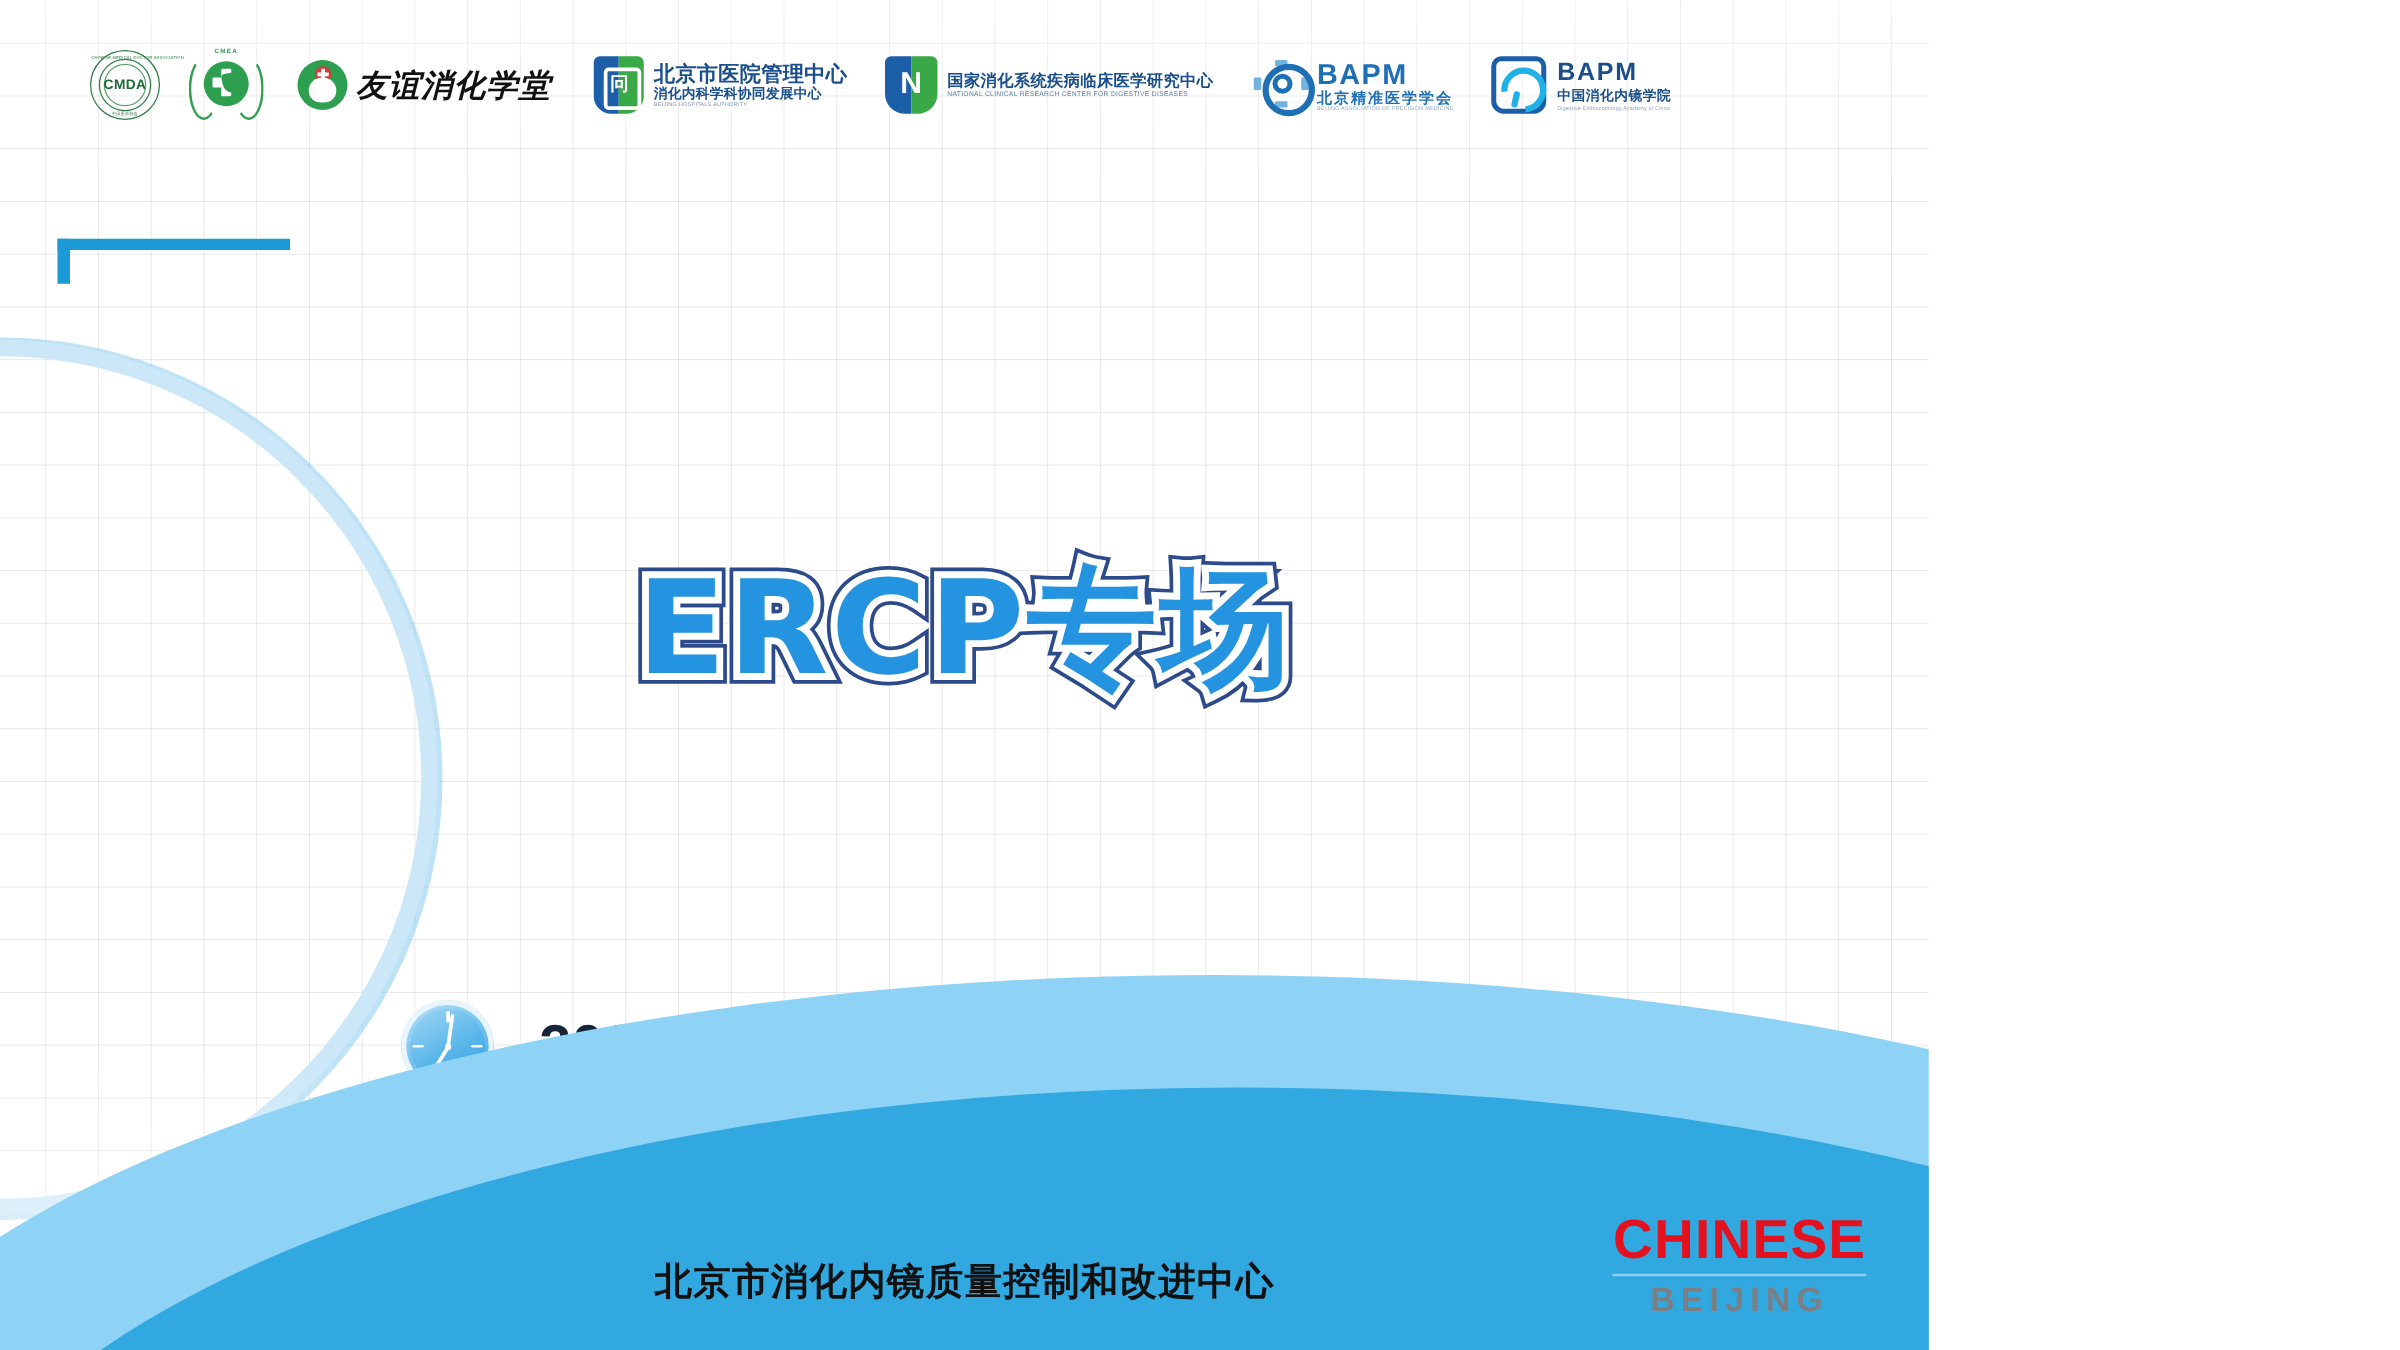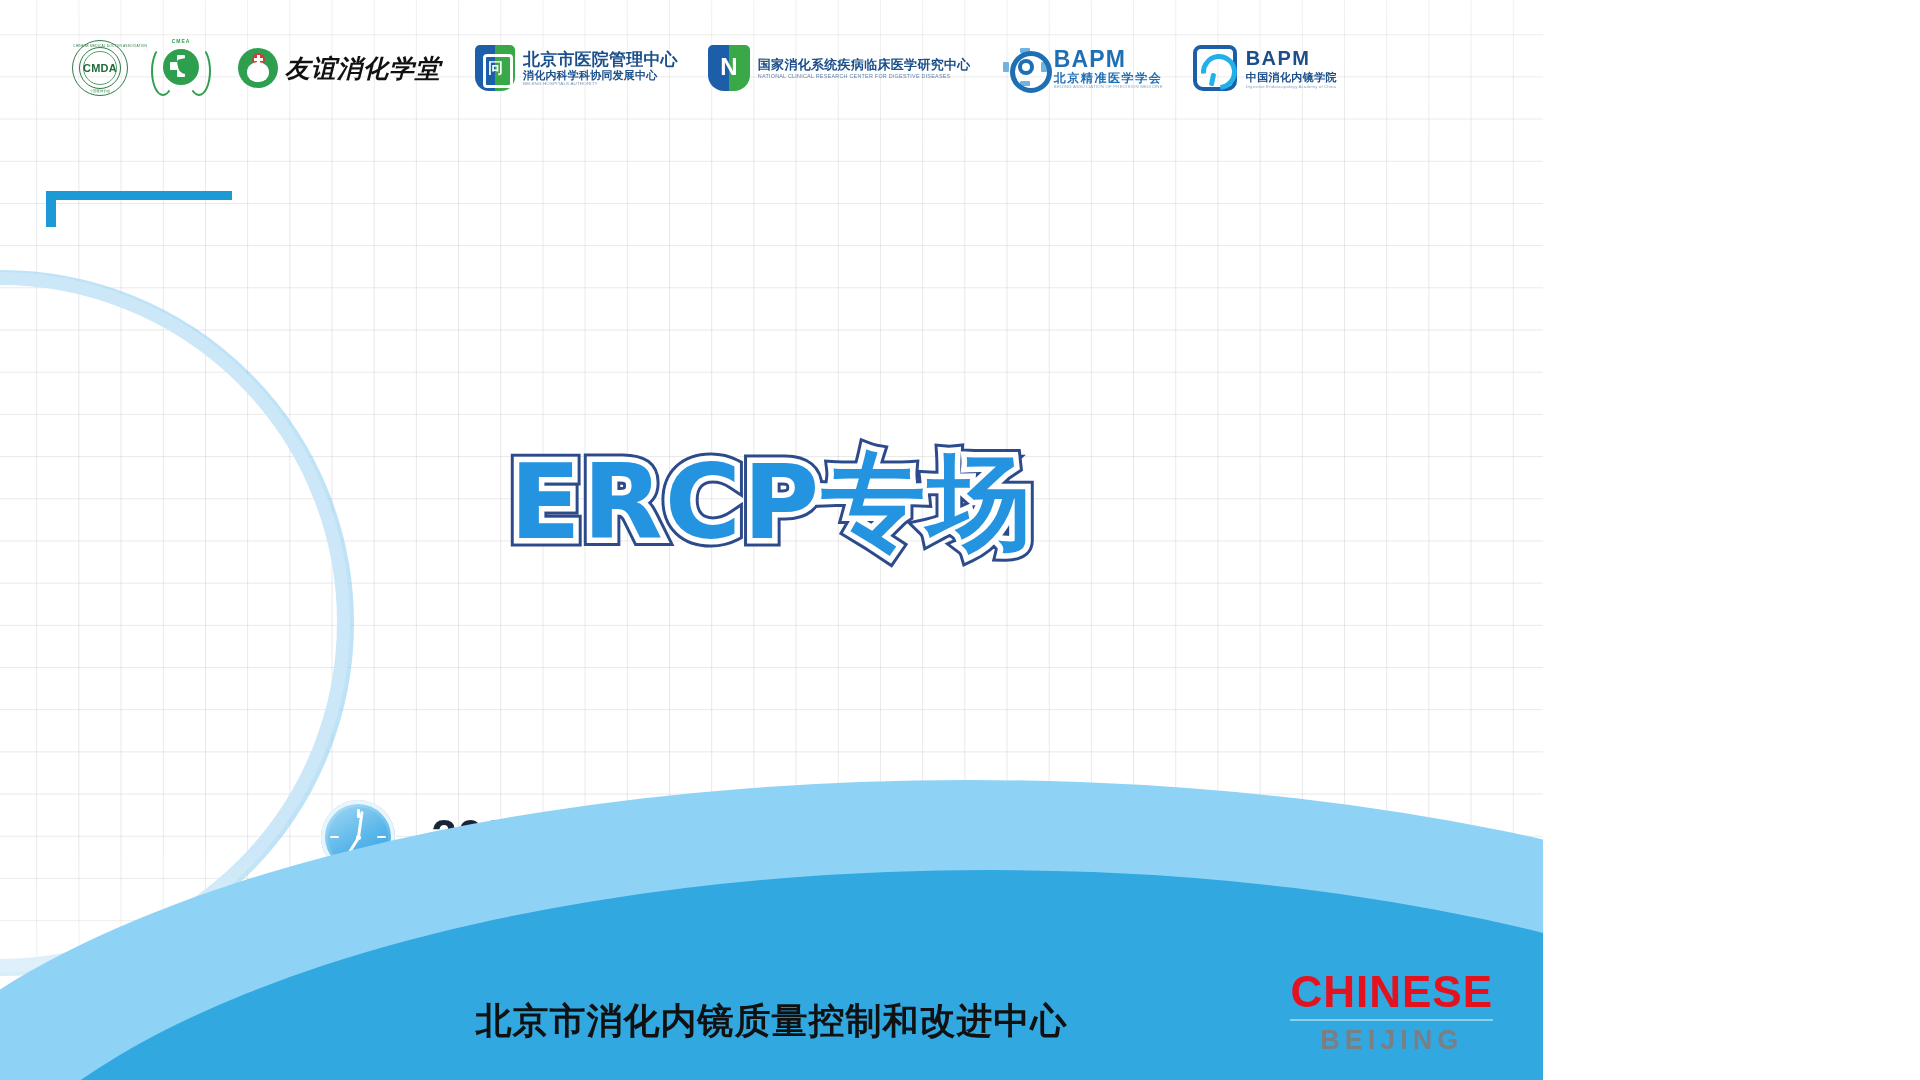--- a/index.html
+++ b/index.html
@@ -286,21 +286,21 @@
     background:#8ed3f5;
   }
   .wave-mid{
     position:absolute;left:-60px;bottom:-210px;
     width:2100px;height:420px;border-radius:50% 50% 0 0 / 100% 100% 0 0;
     background:#31a8e0;
   }
   .footer-text{
     position:absolute;left:0;right:0;bottom:34px;
     text-align:center;
-    font-size:36px;font-weight:bold;color:#111;letter-spacing:1px;
+    font-size:30px;font-weight:bold;color:#111;letter-spacing:1px;
     font-family:"Liberation Sans","DejaVu Sans",sans-serif;
   }
   .pentax{
     position:absolute;right:50px;bottom:26px;text-align:center;line-height:1;
   }
   .pentax .p1{
     font-size:44px;font-weight:bold;color:#e4121f;letter-spacing:1px;
     font-family:"Liberation Sans","DejaVu Sans",sans-serif;
   }
   .pentax .rule{height:2px;background:rgba(255,255,255,.45);margin:5px 0 6px;}

